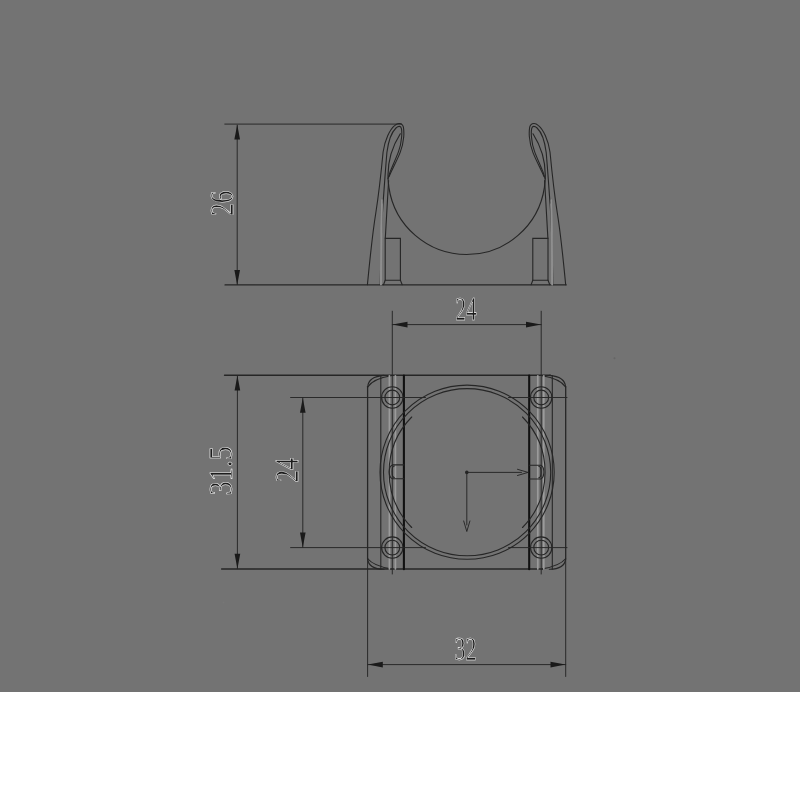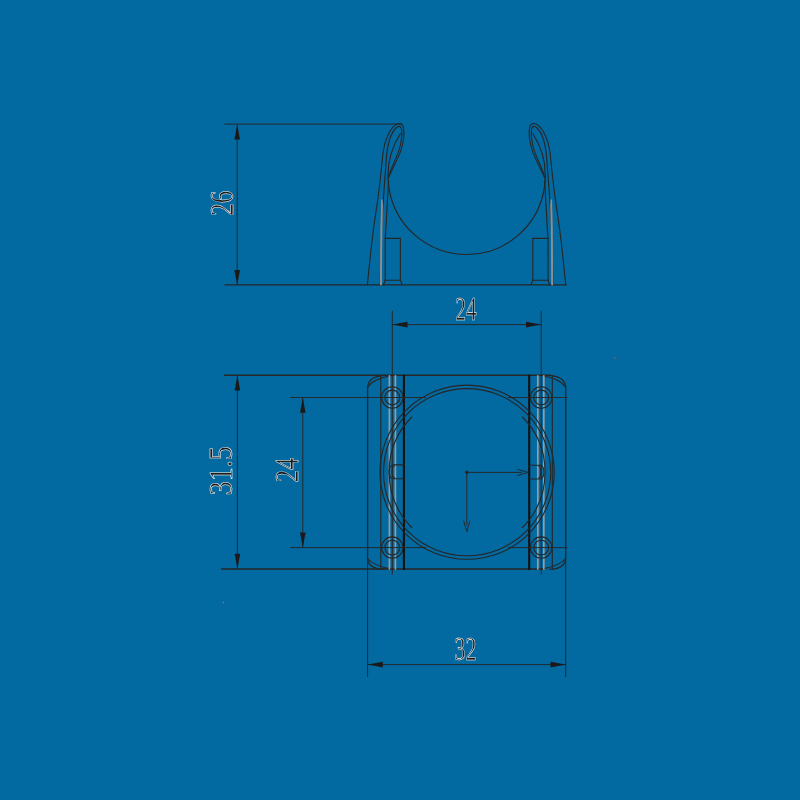--- a/index.html
+++ b/index.html
@@ -1,16 +1,16 @@
 <!DOCTYPE html>
 <html><head>
 <meta charset="utf-8">
 <style>
   html,body{margin:0;padding:0;background:#ffffff;}
-  .page{width:800px;height:800px;position:relative;background:#0369a1;}
+  .page{width:800px;height:692px;position:relative;background:#737373;}
   text{font-family:"Liberation Serif", serif;fill:#1c1c1c;}
 </style>
 </head>
 <body>
 <div class="page">
 <svg width="800" height="800" viewBox="0 0 800 800" xmlns="http://www.w3.org/2000/svg">
 <g fill="none" stroke="#262626" stroke-width="1.1" stroke-linecap="round">
 
 <line x1="225" y1="284.9" x2="566.2" y2="284.9" stroke-width="1.2"></line>
 

